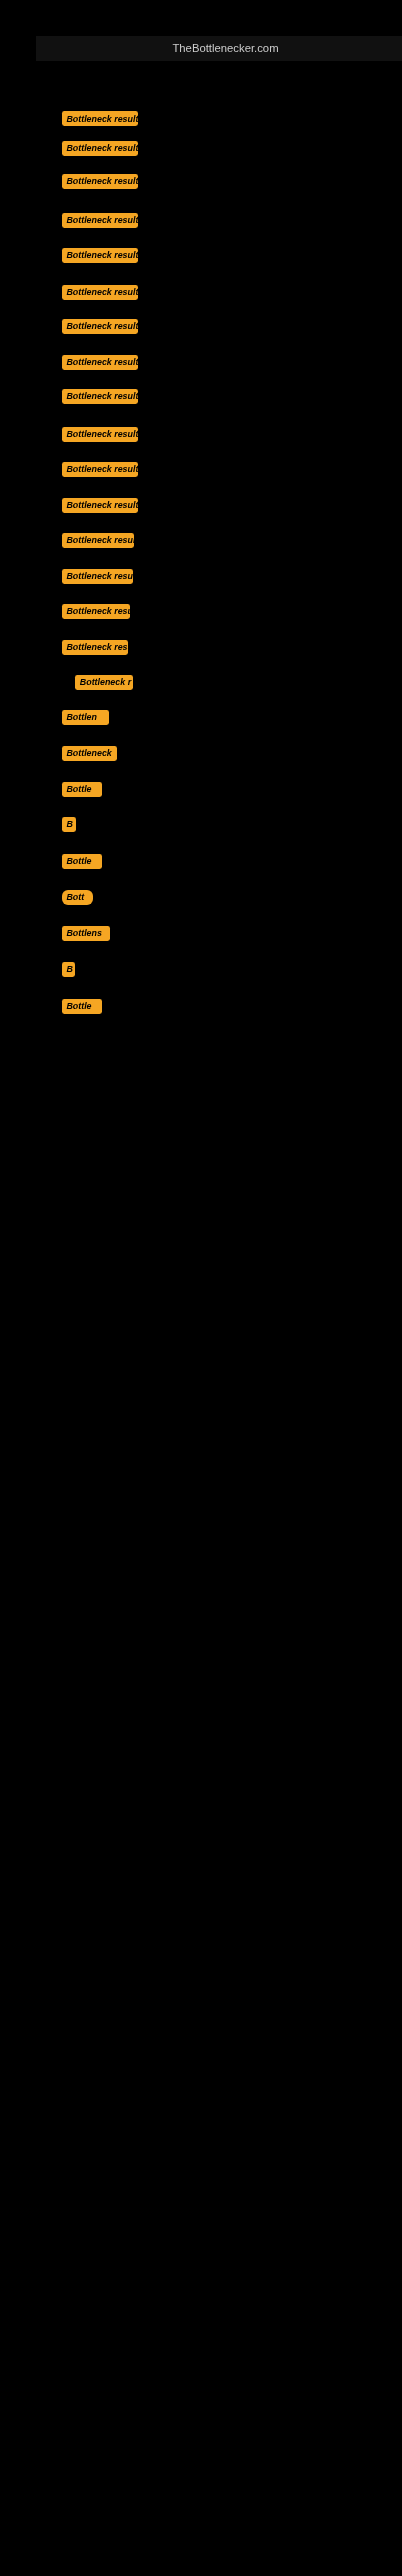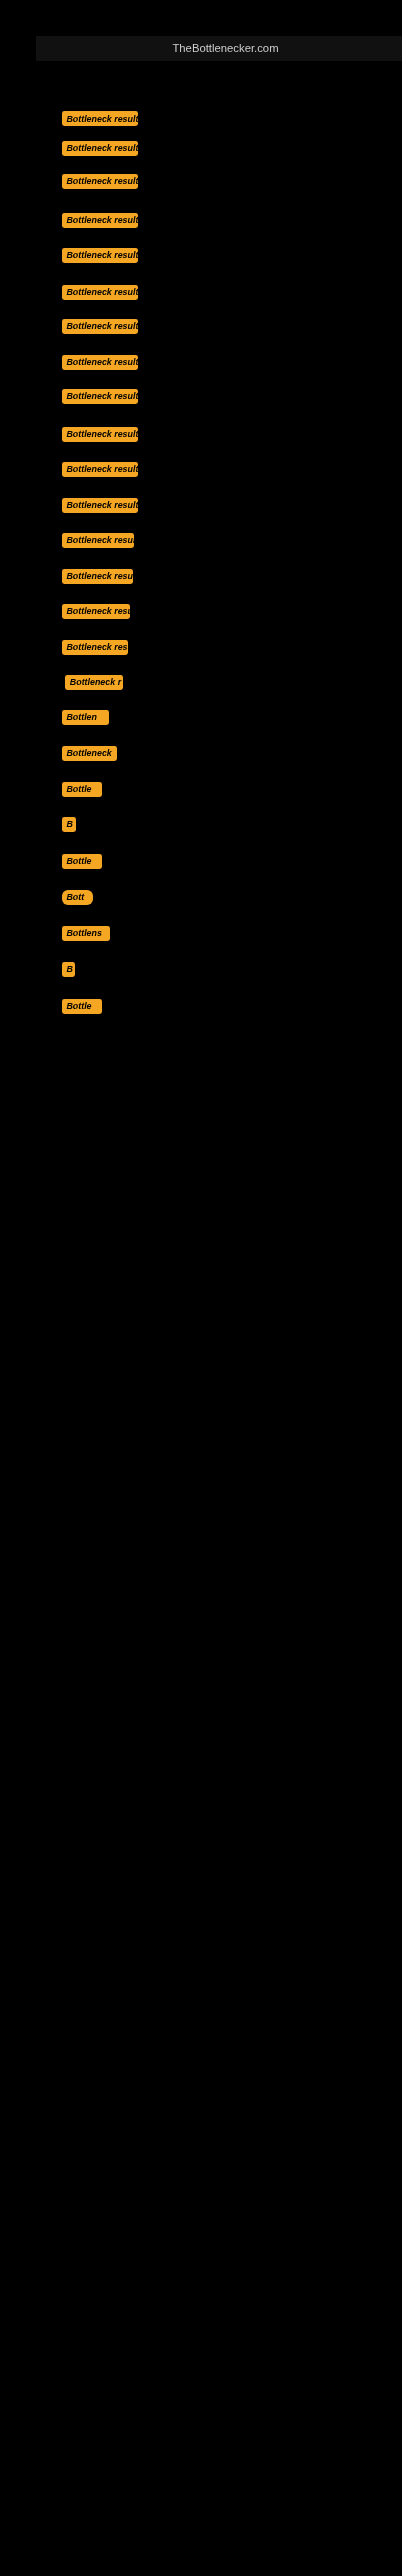--- a/index.html
+++ b/index.html
@@ -53,21 +53,21 @@
     <div class="result-row" style="top: 222px; left: 1.6px;"><span class="bottleneck-badge" style="max-width: 76px; width: 76px;">Bottleneck result</span></div>
     <div class="result-row" style="top: 258px; left: 1.6px;"><span class="bottleneck-badge" style="max-width: 76px; width: 76px;">Bottleneck result</span></div>
     <div class="result-row" style="top: 292px; left: 1.6px;"><span class="bottleneck-badge" style="max-width: 76px; width: 76px;">Bottleneck result</span></div>
     <div class="result-row" style="top: 330px; left: 1.6px;"><span class="bottleneck-badge" style="max-width: 76px; width: 76px;">Bottleneck result</span></div>
     <div class="result-row" style="top: 365px; left: 1.6px;"><span class="bottleneck-badge" style="max-width: 76px; width: 76px;">Bottleneck result</span></div>
     <div class="result-row" style="top: 401px; left: 1.6px;"><span class="bottleneck-badge" style="max-width: 76px; width: 76px;">Bottleneck result</span></div>
     <div class="result-row" style="top: 436px; left: 1.6px;"><span class="bottleneck-badge" style="max-width: 72px; width: 72px;">Bottleneck result</span></div>
     <div class="result-row" style="top: 472px; left: 1.6px;"><span class="bottleneck-badge" style="max-width: 71px; width: 71px;">Bottleneck result</span></div>
     <div class="result-row" style="top: 507px; left: 1.6px;"><span class="bottleneck-badge" style="max-width: 68px; width: 68px;">Bottleneck result</span></div>
     <div class="result-row" style="top: 543px; left: 1.6px;"><span class="bottleneck-badge" style="max-width: 66px; width: 66px;">Bottleneck result</span></div>
-    <div class="result-row" style="top: 578px; left: 5px;"><span class="bottleneck-badge" style="max-width: 58px; width: 58px;">Bottleneck r</span></div>
+    <div class="result-row" style="top: 578px; left: 15px;"><span class="bottleneck-badge" style="max-width: 58px; width: 58px;">Bottleneck r</span></div>
     <div class="result-row" style="top: 613px; left: 1.6px;"><span class="bottleneck-badge" style="max-width: 47px; width: 47px;">Bottlen</span></div>
     <div class="result-row" style="top: 649px; left: 1.6px;"><span class="bottleneck-badge" style="max-width: 55px; width: 74px;">Bottleneck</span></div>
     <div class="result-row" style="top: 685px; left: 1.6px;"><span class="bottleneck-badge" style="max-width: 40px; width: 40px;">Bottle</span></div>
     <div class="result-row" style="top: 720px; left: 1.6px;"><span class="bottleneck-badge" style="max-width: 14.5px; width: 14.5px;">B</span></div>
     <div class="result-row" style="top: 757px; left: 1.6px;"><span class="bottleneck-badge" style="max-width: 40px; width: 40px;">Bottle</span></div>
     <div class="result-row" style="top: 793px; left: 1.6px;"><span class="bottleneck-badge" style="max-width: 31px; width: 31px; border-radius: 6px;">Bott</span></div>
     <div class="result-row" style="top: 829px; left: 1.6px;"><span class="bottleneck-badge" style="max-width: 48px; width: 48px;">Bottlens</span></div>
     <div class="result-row" style="top: 865px; left: 1.6px;"><span class="bottleneck-badge" style="max-width: 13px; width: 13px;">B</span></div>
     <div class="result-row" style="top: 902px; left: 1.6px;"><span class="bottleneck-badge" style="max-width: 40px; width: 40px;">Bottle</span></div>
   </div>

